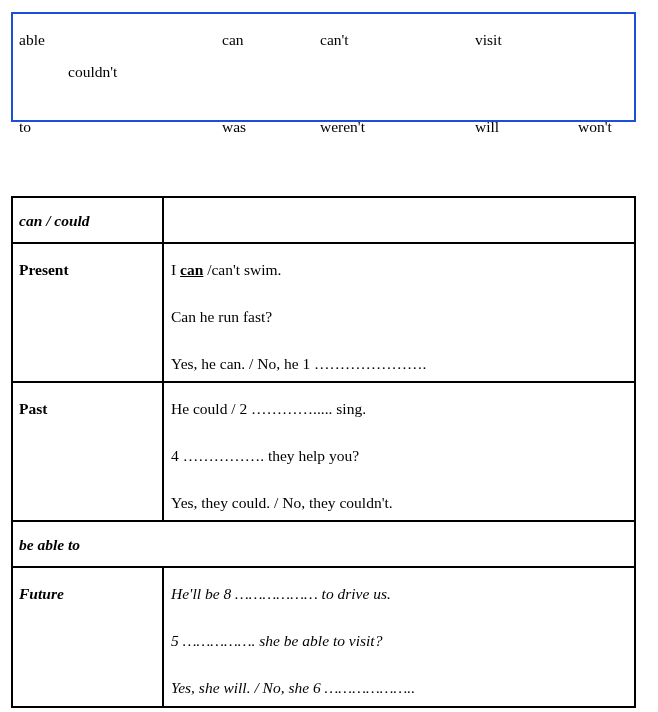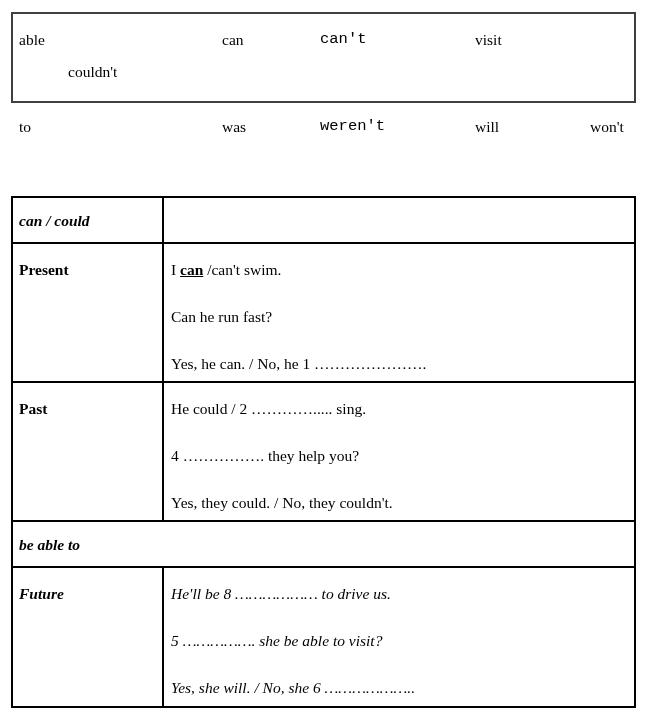--- a/index.html
+++ b/index.html
@@ -15,39 +15,39 @@
     color: #000000;
     overflow: hidden;
   }
 
   
   .wordbank {
     position: absolute;
     left: 11px;
     top: 12px;
     width: 625px;
-    height: 91px;
-    border: 2px solid #404040;
+    height: 110px;
+    border: 2px solid #1d4ed8;
     box-sizing: border-box;
   }
   .wb-word {
     position: absolute;
     font-size: 15.5px;
     line-height: 17px;
     white-space: pre;
   }
   
   .wb-r1 { top: 17px; }
   .wb-r2 { top: 49px; }
   .wb-r3 { top: 104px; }
   .wb-c1 { left: 6px; }
   .wb-c2 { left: 209px; }
-  .wb-c3 { left: 307px; font-family: Liberation Mono, monospace; }
+  .wb-c3 { left: 307px; }
   .wb-c4 { left: 462px; }
-  .wb-c5 { left: 565px; margin-left: 12px; }
+  .wb-c5 { left: 565px; }
   .wb-indent { left: 55px; }
 
   
   .grammar-table {
     position: absolute;
     left: 11px;
     top: 196px;
     width: 625px;
     border-collapse: collapse;
     table-layout: fixed;

